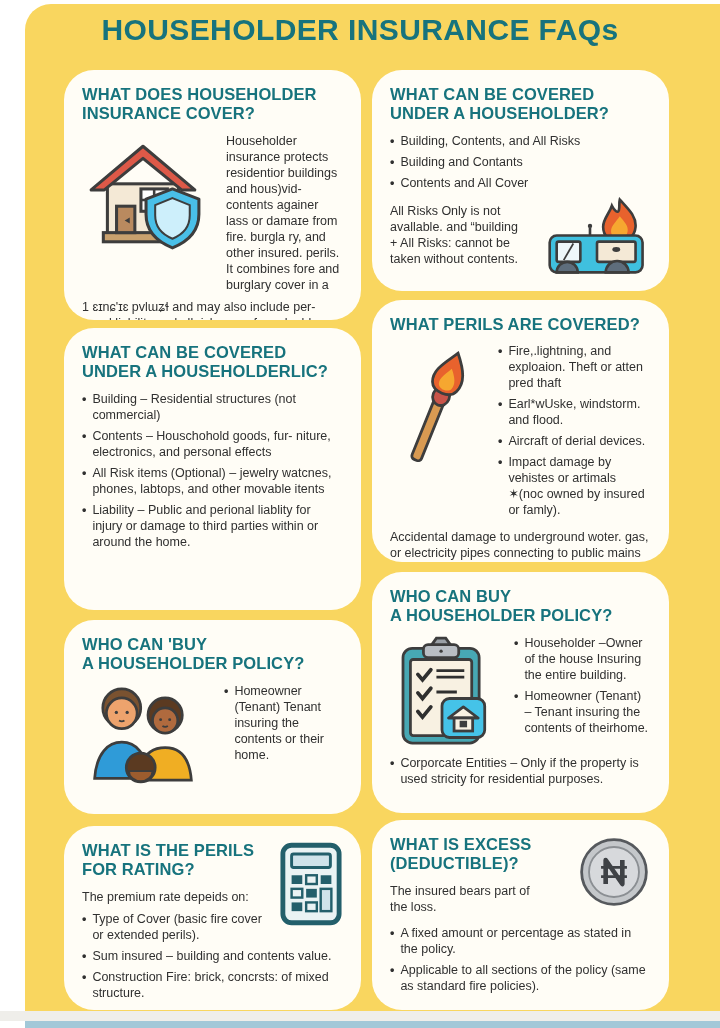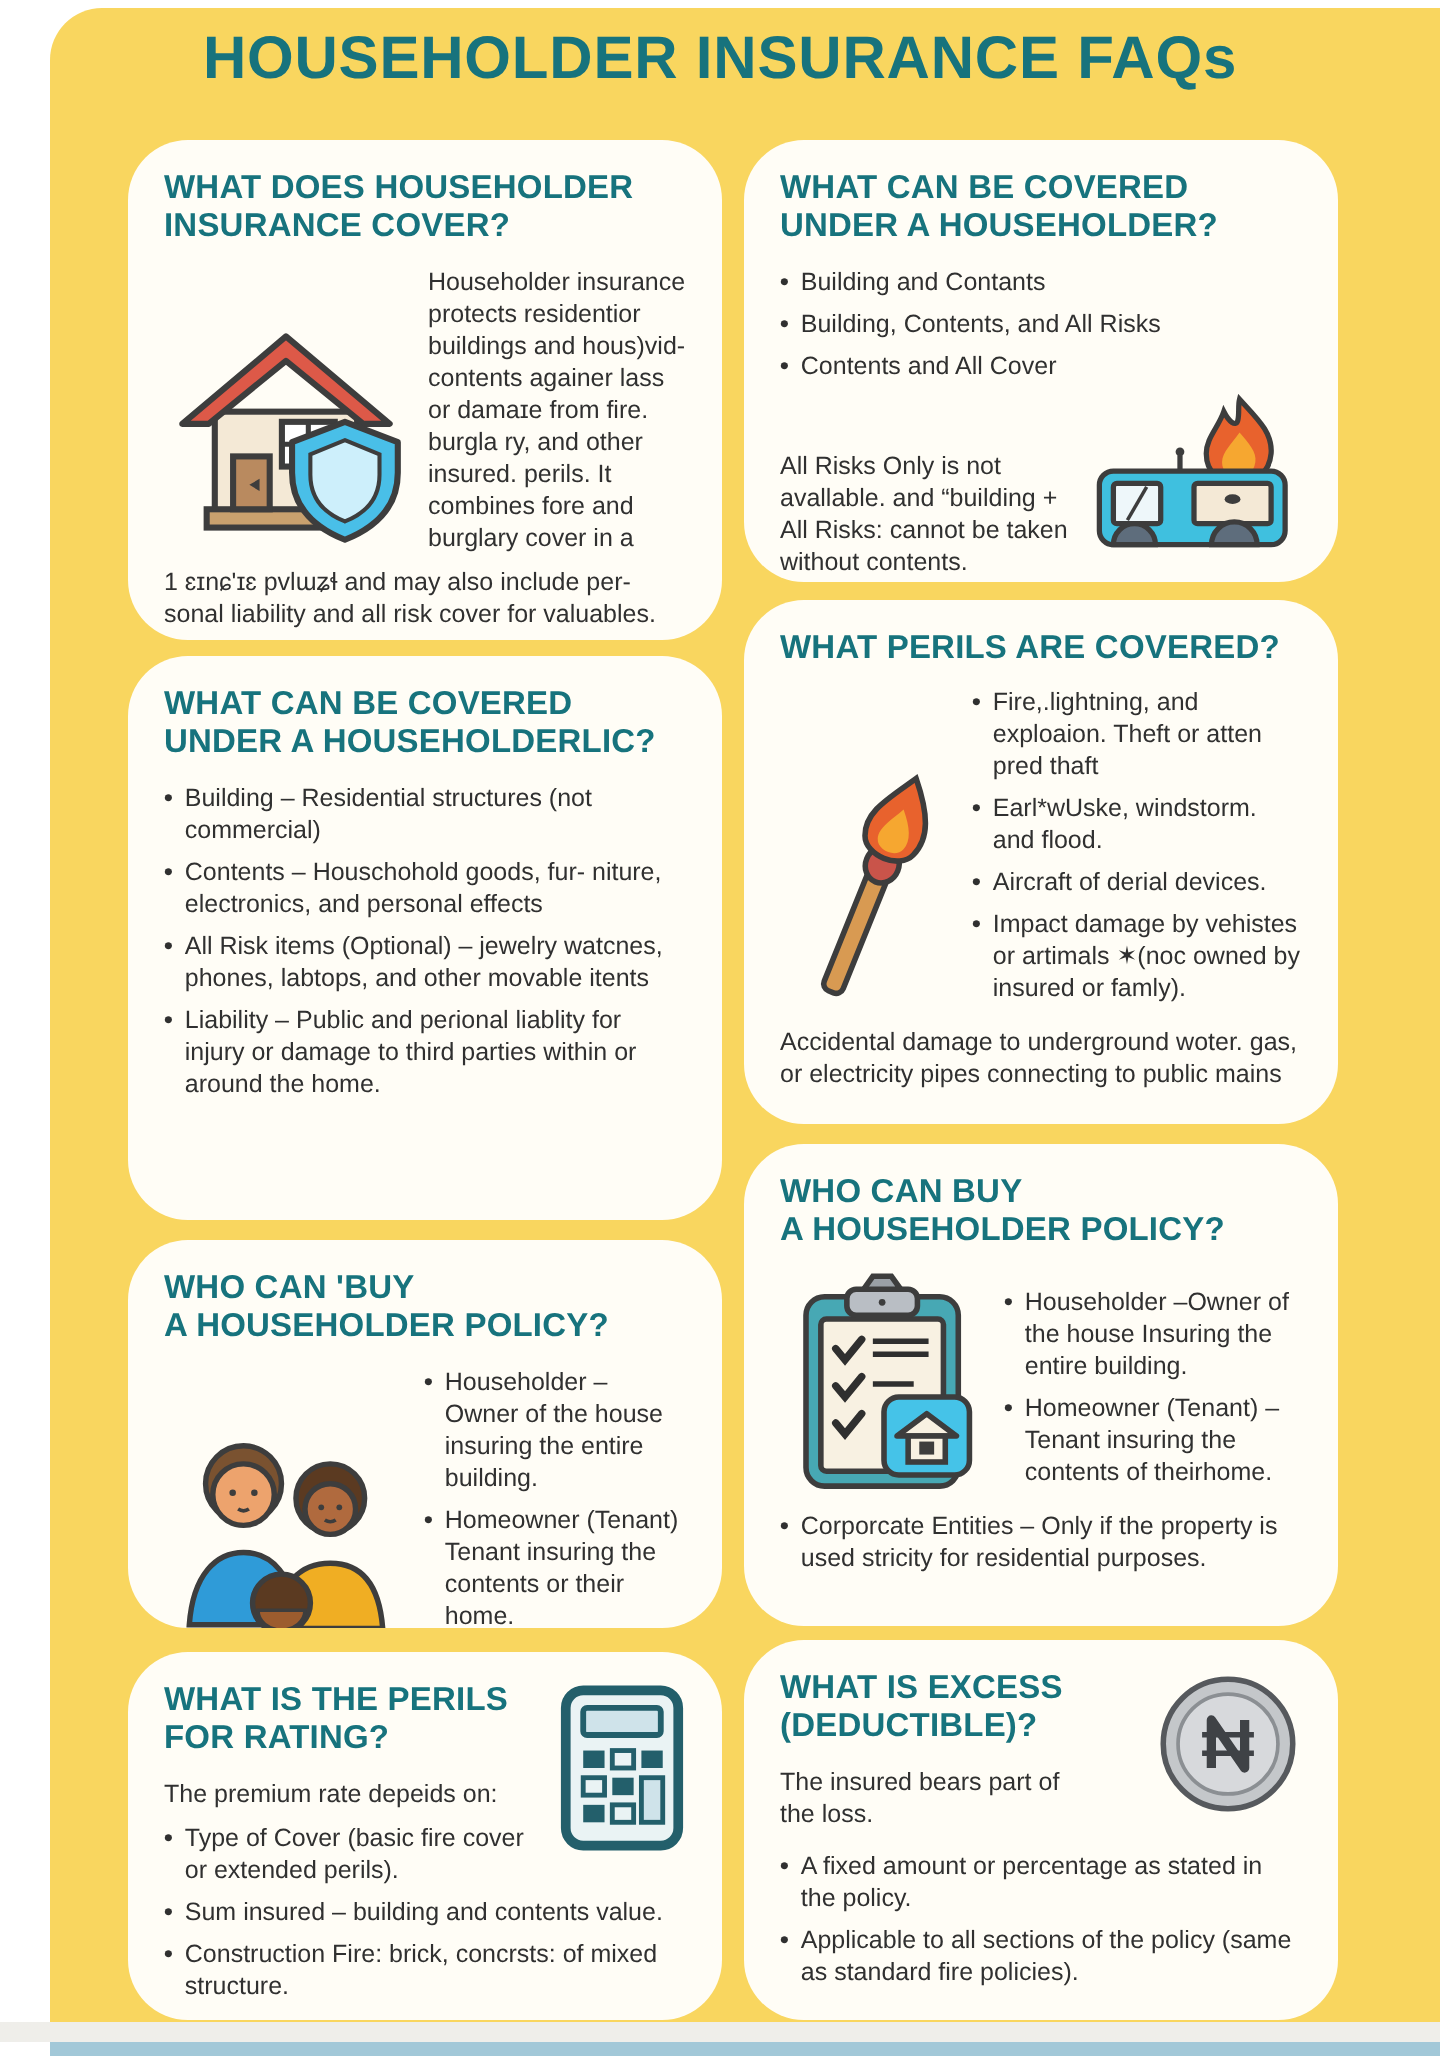--- a/index.html
+++ b/index.html
@@ -14,21 +14,21 @@
   .footer-bar{position:absolute;left:25px;top:1021px;width:695px;height:7px;background:var(--footer-bar)}
   .page-title{position:absolute;top:13px;left:0;width:720px;text-align:center;color:var(--heading);
     font-size:30px;font-weight:bold;letter-spacing:.4px;white-space:nowrap}
   .card{position:absolute;background:var(--card);border-radius:30px;padding:15px 18px 12px;color:var(--text);overflow:hidden}
   .card h2{margin:0 0 9px;color:var(--heading);font-size:16.5px;line-height:1.18;white-space:pre-line;letter-spacing:.1px}
   .body,.bullets{font-size:12.5px;line-height:1.28}
   .bullets{margin:0;padding:0;list-style:none}
   .bullets li{display:flex;gap:6px;margin:0 0 5px}
   .bullets li::before{content:"\2022";flex:0 0 auto;font-weight:bold}
   .lead{font-weight:normal}
-  .row{display:flex;gap:8px;align-items:flex-end}
+  .row{display:flex;gap:20px;align-items:flex-start}
   .grow{flex:1 1 auto;min-width:0}
   .icon-col{flex:0 0 auto}
   .note{font-size:12.5px;line-height:1.28;margin-top:6px}
   .mt6{margin-top:6px}
   
   #card-l1{left:64px;top:70px;width:297px;height:250px}
   #card-l2{left:64px;top:328px;width:297px;height:282px}
   #card-l3{left:64px;top:620px;width:297px;height:194px}
   #card-l4{left:64px;top:826px;width:297px;height:184px}
   #card-r1{left:372px;top:70px;width:297px;height:221px}
@@ -106,23 +106,20 @@
           <circle cx="87" cy="39" r="1.6" fill="#3d3d3d"></circle>
             <circle cx="97" cy="39" r="1.6" fill="#3d3d3d"></circle>
           <path d="M89 46 q3 2 6 0" stroke="#3d3d3d" stroke-width="2" fill="none"></path>
           <path d="M14 104 c2 -28 15 -40 30 -40 c15 0 28 12 30 40 Z" fill="#2f9bd8" stroke="#3d3d3d" stroke-width="3"></path>
           <path d="M62 106 c2 -26 14 -36 30 -36 c16 0 27 10 29 36 Z" fill="#f0ae23" stroke="#3d3d3d" stroke-width="3"></path>
           <circle cx="65" cy="92" r="16" fill="#5b3a21" stroke="#3d3d3d" stroke-width="3"></circle>
           <path d="M52 96 a13 11 0 0 0 26 0 z" fill="#9c5c2e" stroke="#3d3d3d" stroke-width="2"></path>
         </svg>
       </span>
       <ul class="bullets grow">
-        <li>
-            <span><span class="lead">Householder</span><span> – Owner of the house insuring the entire building.</span></span>
-          </li>
         <li>
             <span><span class="lead">Homeowner (Tenant)</span><span> Tenant insuring the contents or their home.</span></span>
           </li>
       </ul>
     </div>
   </div>
 
   <div class="card" id="card-l4">
     <span class="float-icon">
       <svg width="64" height="86" viewBox="0 0 66 88">
@@ -152,24 +149,24 @@
           <span><span class="lead">Construction Fire:</span><span> brick, concrsts: of mixed structure.</span></span>
         </li>
     </ul>
   </div>
 
   <div class="card" id="card-r1">
     <h2>WHAT CAN BE COVERED
 UNDER A HOUSEHOLDER?</h2>
     <ul class="bullets">
       <li>
+          <span>Building, Contents, and All Risks</span>
+        </li>
+      <li>
           <span>Building and Contants</span>
-        </li>
-      <li>
-          <span>Building, Contents, and All Risks</span>
         </li>
       <li>
           <span>Contents and All Cover</span>
         </li>
     </ul>
     <div class="row mt6">
       <div class="note grow">All Risks Only is not avallable. and “building + All Risks: cannot be taken without contents.</div>
       <span class="icon-col">
         <svg width="108" height="92" viewBox="0 0 120 105">
           <path d="M86 3 C96 14 105 22 104 34 C103 45 95 51 85 51 C75 51 67 45 67 34 C67 25 74 19 77 10 C80 16 84 19 85 15 C86 11 85 7 86 3 Z" fill="#e8622d" stroke="#3d3d3d" stroke-width="3"></path>

